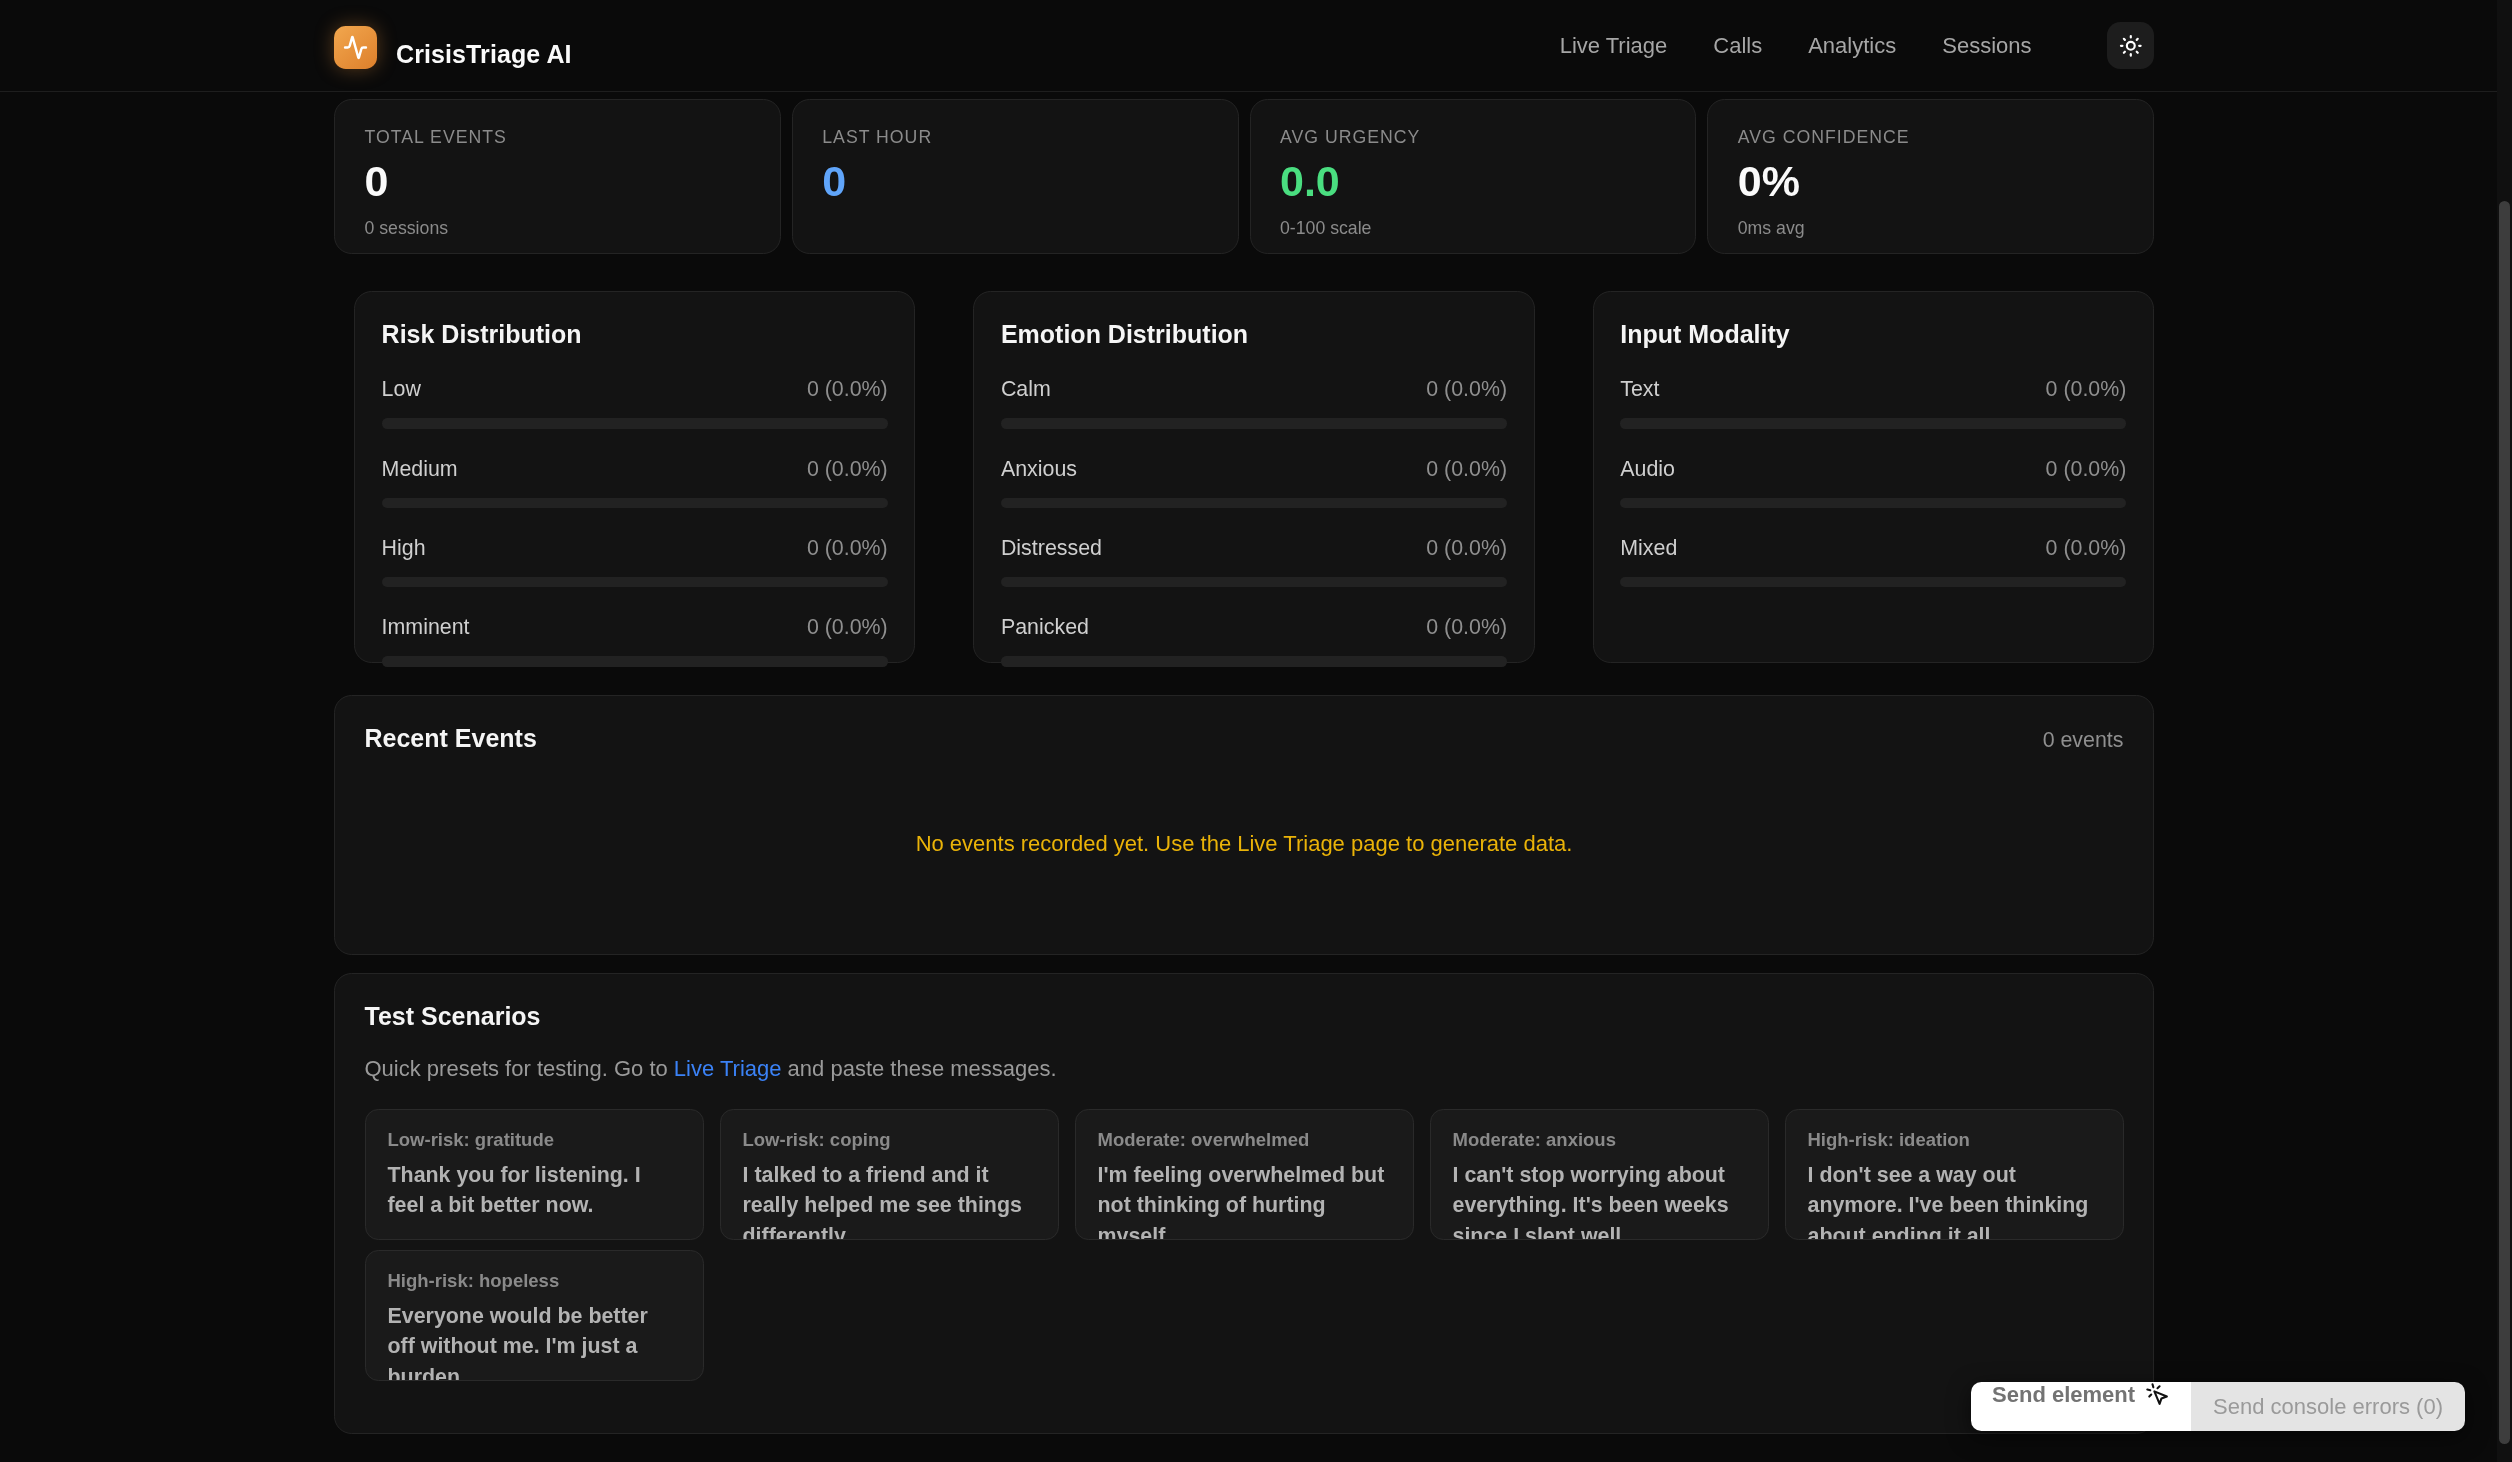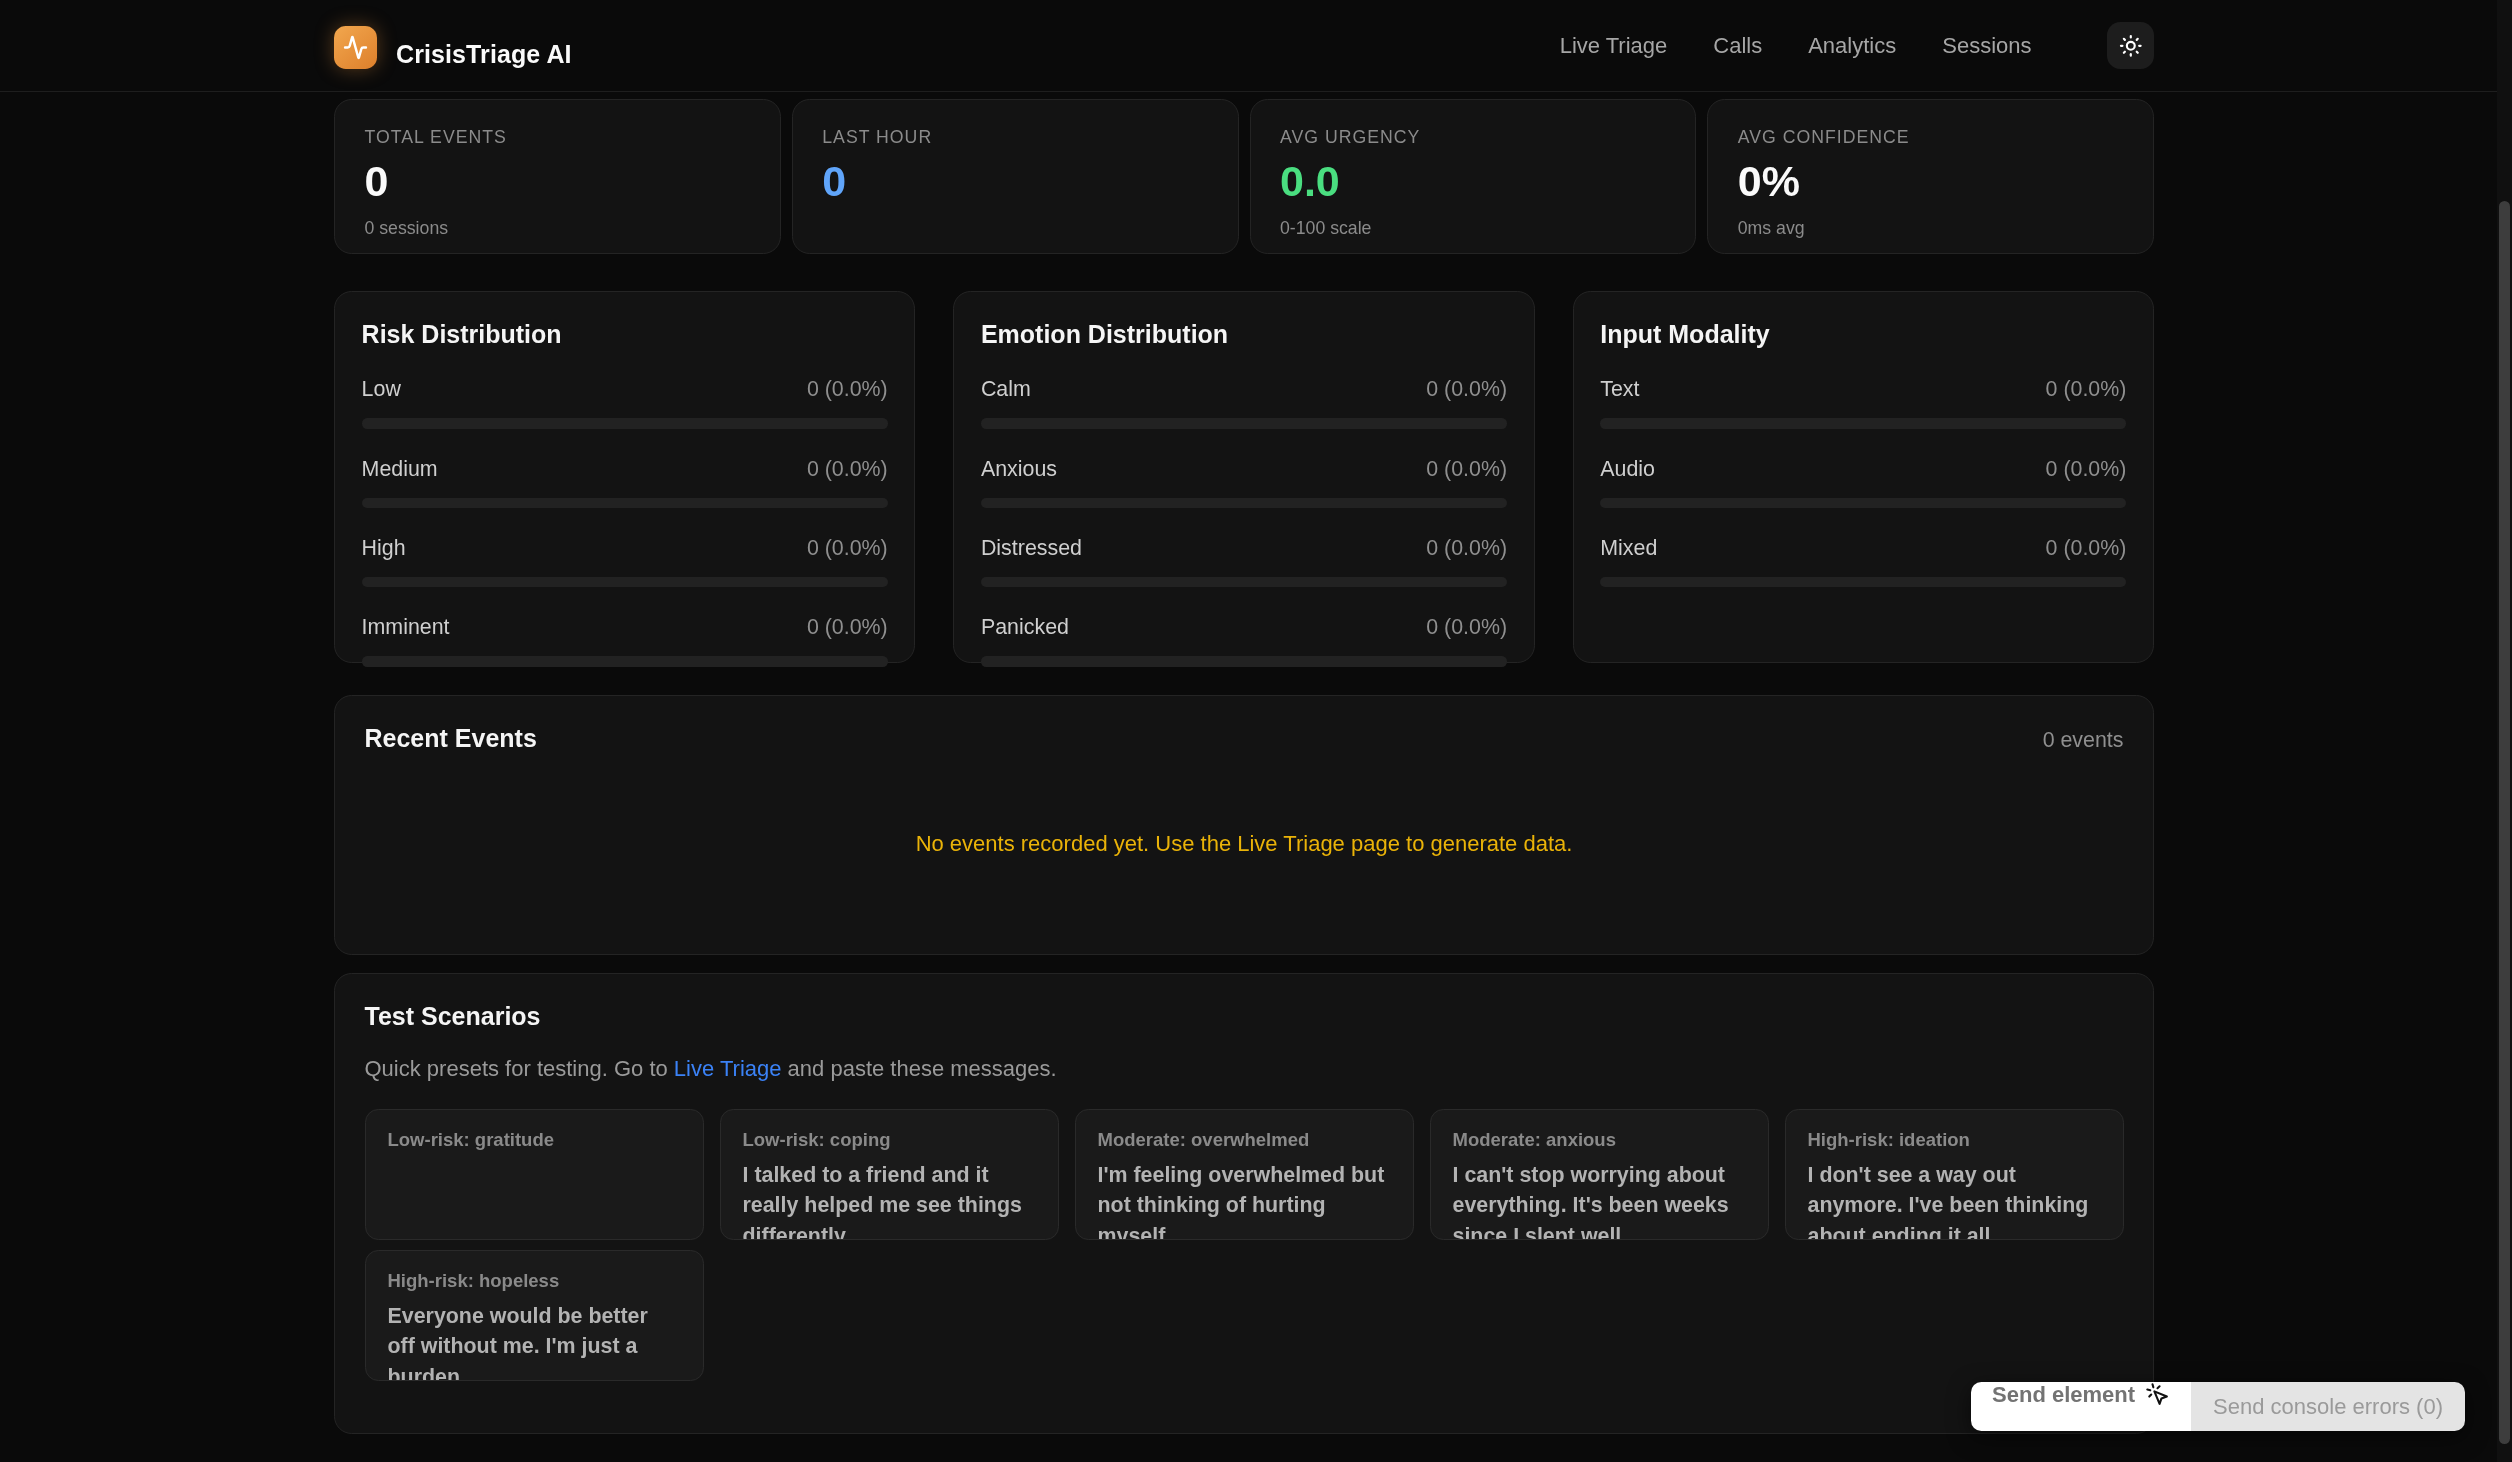--- a/index.html
+++ b/index.html
@@ -49,21 +49,21 @@
   .stats-row { display: flex; gap: 11px; margin-top: 7.4px; }
   .stat-card { flex: 1; height: 155px; padding: 26.6px 29.5px; }
   .stat-label { font-size: 17.7px; color: #8b8b8b; letter-spacing: 1px; }
   .stat-value { font-size: 43px; font-weight: 700; color: #fafafa; margin-top: 11.8px; line-height: 1; }
   .stat-value.blue { color: #60a5fa; }
   .stat-value.green { color: #4ade80; }
   .stat-sub { font-size: 17.7px; color: #8b8b8b; margin-top: 14.8px; min-height: 17.7px; }
 
   
   .dist-row { display: flex; gap: 38px; margin-top: 37px; }
-  .dist-card { flex: 1; height: 372px; padding: 28px 26.6px; }
+  .dist-card { flex: 1; height: 372px; padding: 28px 26.6px; margin-left: 20px; }
   .dist-group { margin-top: 28px; }
   .dist-line { display: flex; justify-content: space-between; align-items: baseline; }
   .dist-label { font-size: 21.4px; color: #cfcfcf; }
   .dist-value { font-size: 21.4px; color: #8f8f8f; }
   .progress-track {
     margin-top: 16px; height: 10.3px; border-radius: 5.2px; background: #222222;
     overflow: hidden;
   }
   .progress-fill { height: 100%; width: 0%; background: #4ade80; border-radius: 5.2px; }
 
@@ -308,20 +308,21 @@
     <div class="empty-message">No events recorded yet. Use the Live Triage page to generate data.</div>
   </div>
 
   <div class="card scenarios-card">
     <div class="card-title">Test Scenarios</div>
     <div class="scenarios-subtitle"><span>Quick presets for testing. Go to </span><span class="link">Live Triage</span><span> and paste these messages.</span></div>
 
     <div class="scenario-grid">
       <div class="scenario-tile">
         <div class="scenario-label">Low-risk: gratitude</div>
+        <div class="scenario-message">Thank you for listening. I feel a bit better now.</div>
       </div>
       <div class="scenario-tile">
         <div class="scenario-label">Low-risk: coping</div>
         <div class="scenario-message">I talked to a friend and it really helped me see things differently.</div>
       </div>
       <div class="scenario-tile">
         <div class="scenario-label">Moderate: overwhelmed</div>
         <div class="scenario-message">I'm feeling overwhelmed but not thinking of hurting myself.</div>
       </div>
       <div class="scenario-tile">

